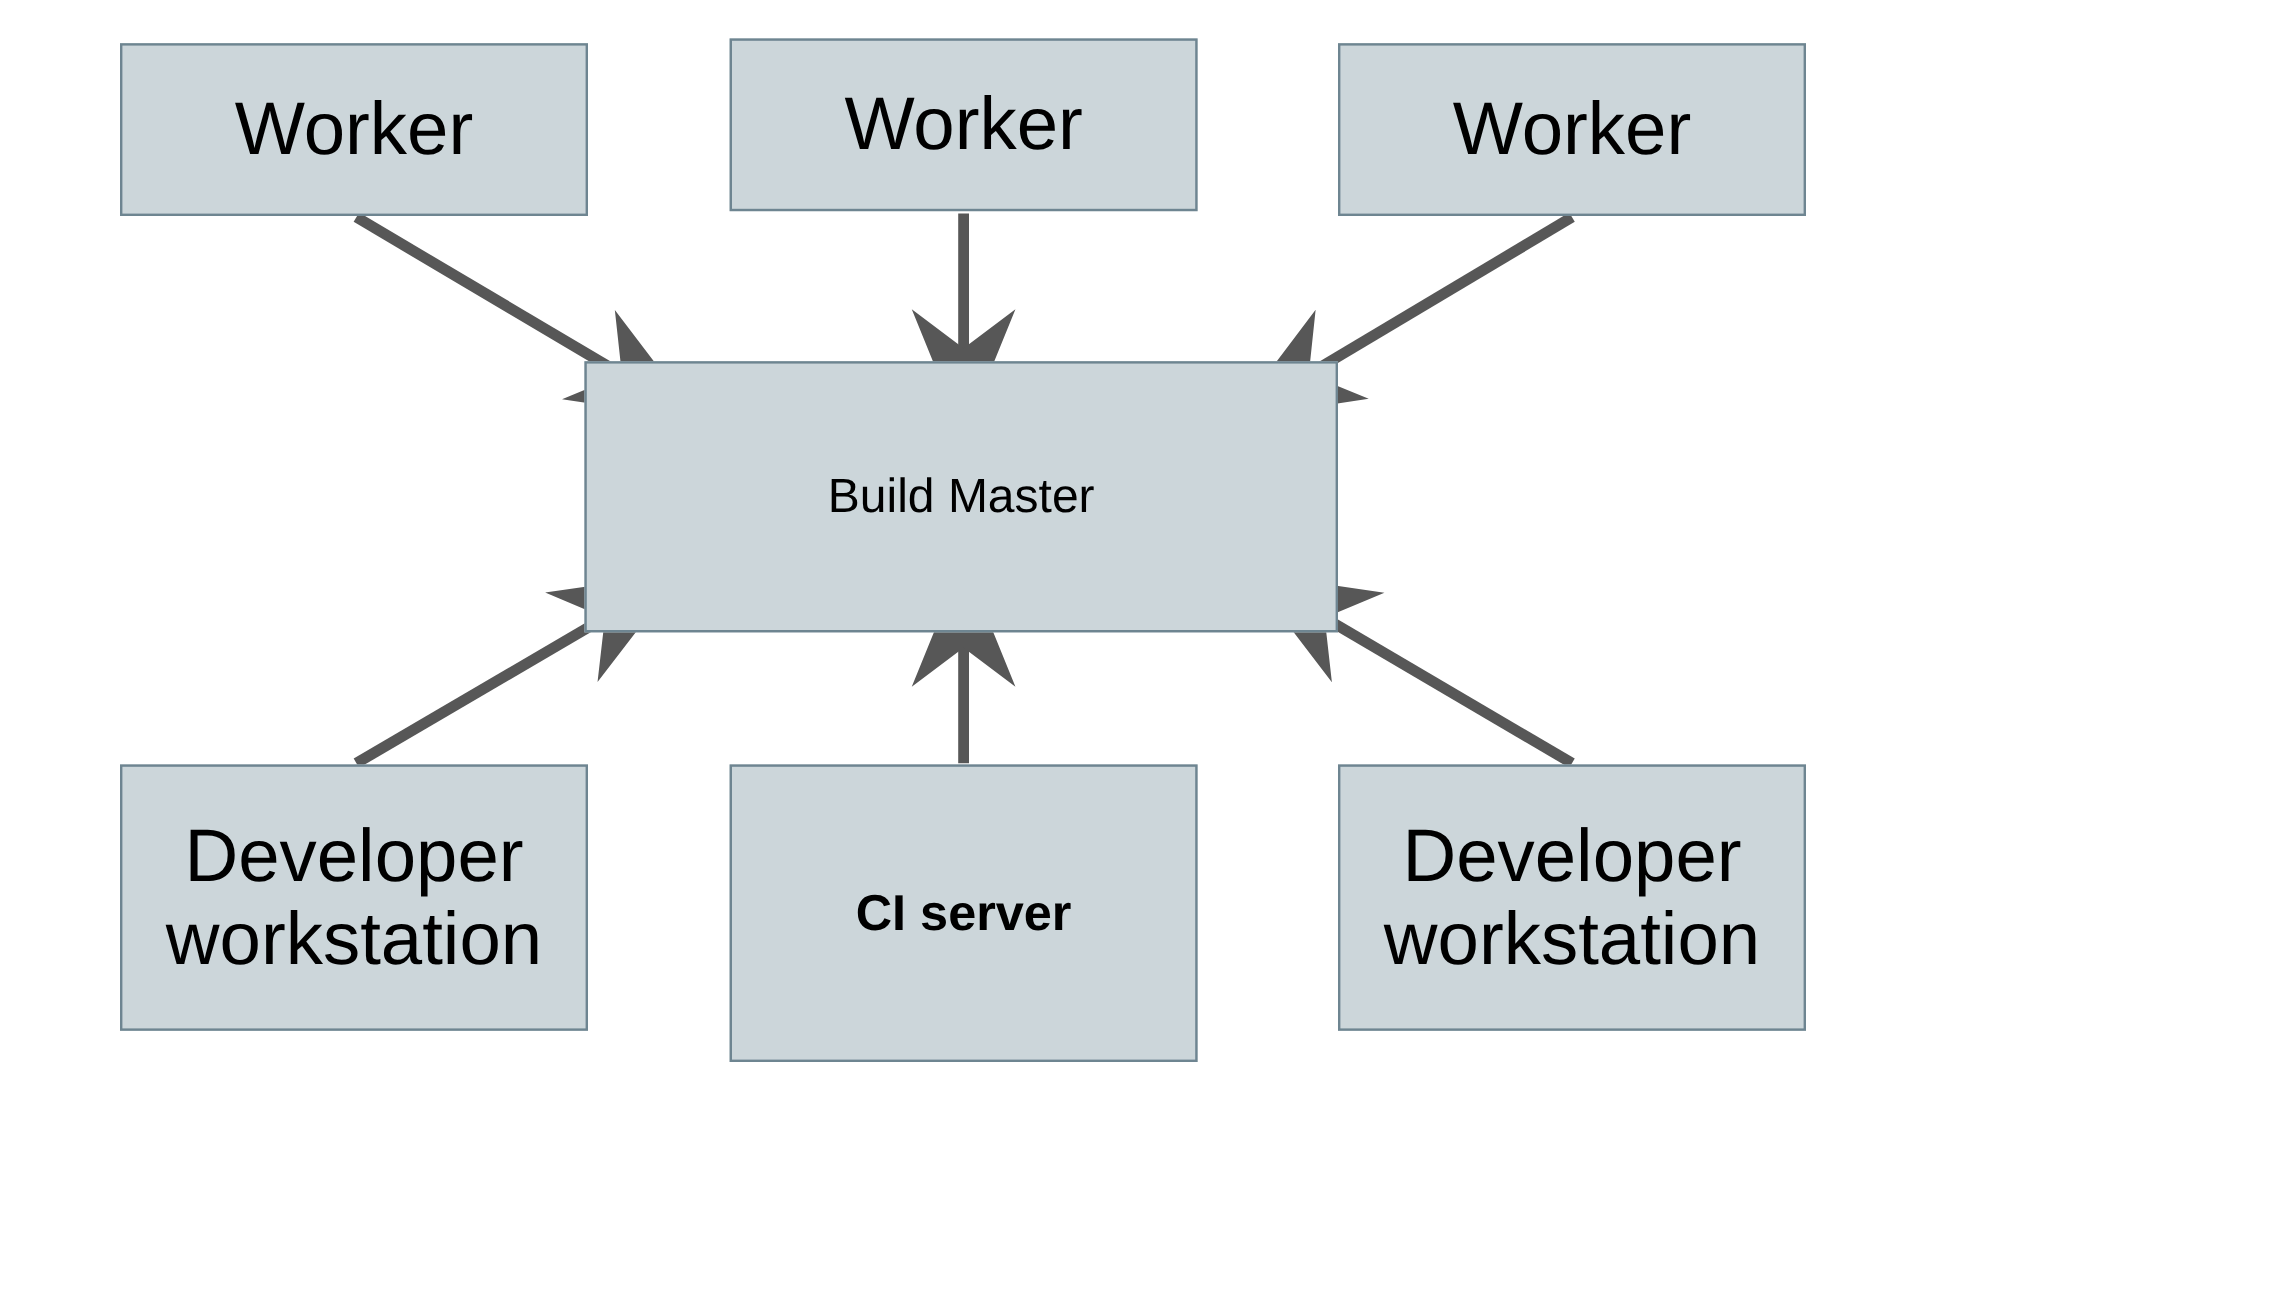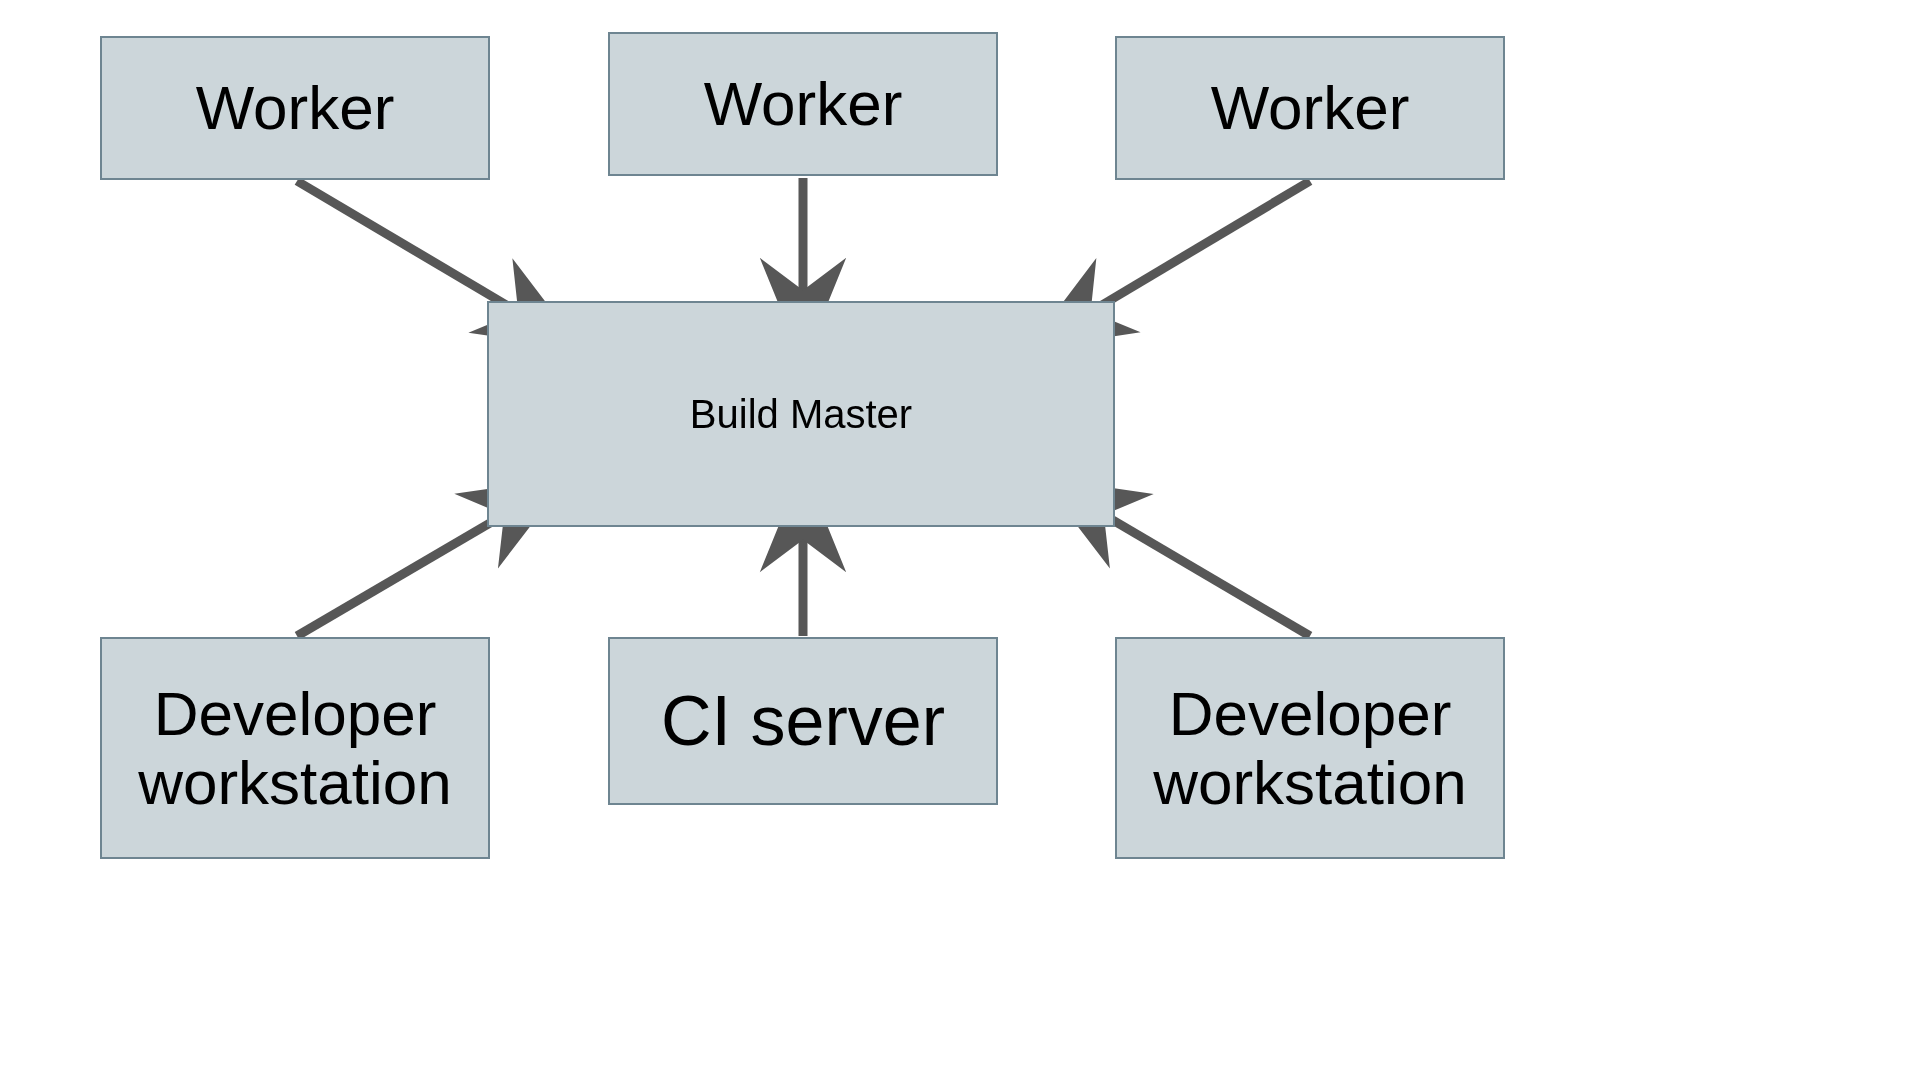--- a/index.html
+++ b/index.html
@@ -46,21 +46,21 @@
     white-space: pre-line;
   }
   
   .node-worker-1 { left: 100px; top: 36px;  width: 390px; height: 144px; font-size: 62px; }
   .node-worker-2 { left: 608px; top: 32px;  width: 390px; height: 144px; font-size: 62px; }
   .node-worker-3 { left: 1115px; top: 36px; width: 390px; height: 144px; font-size: 62px; }
   
   .node-build-master { left: 487px; top: 301px; width: 628px; height: 226px; font-size: 40px; }
   
   .node-dev-ws-1 { left: 100px;  top: 637px; width: 390px; height: 222px; font-size: 62px; }
-  .node-ci       { left: 608px;  top: 637px; width: 390px; height: 168px; font-size: 70px; }
+  .node-ci       { left: 608px;  top: 637px; width: 390px; height: 248px; font-size: 42px; font-weight: bold; }
   .node-dev-ws-2 { left: 1115px; top: 637px; width: 390px; height: 222px; font-size: 62px; }
 </style>
 </head>
 <body>
 
 <div id="canvas">
 
   <svg id="edge-layer" viewBox="0 0 1910 1090">
     <defs>
       <marker id="arrow-open" markerWidth="14" markerHeight="14" refX="11.2" refY="5" orient="auto" markerUnits="strokeWidth">

